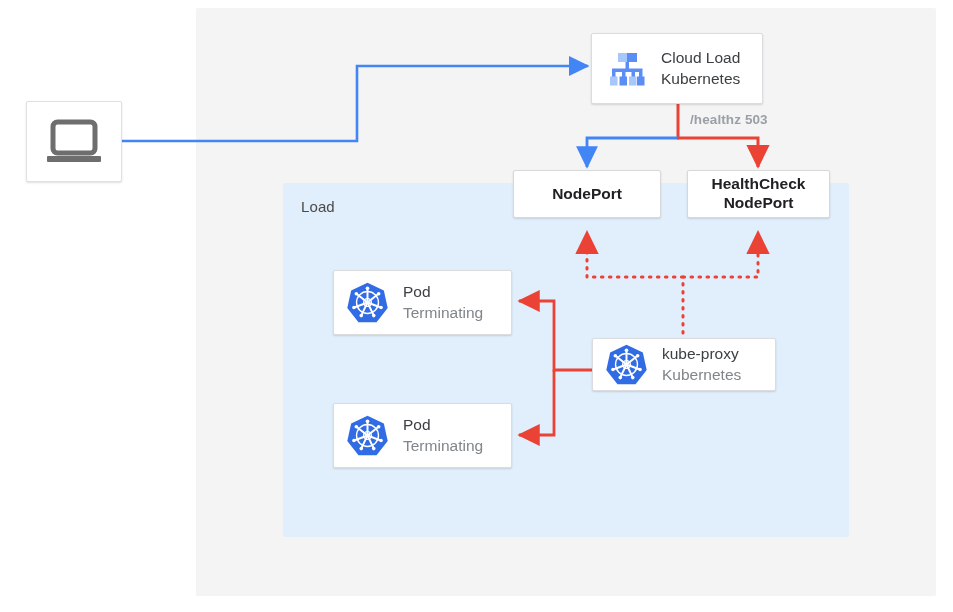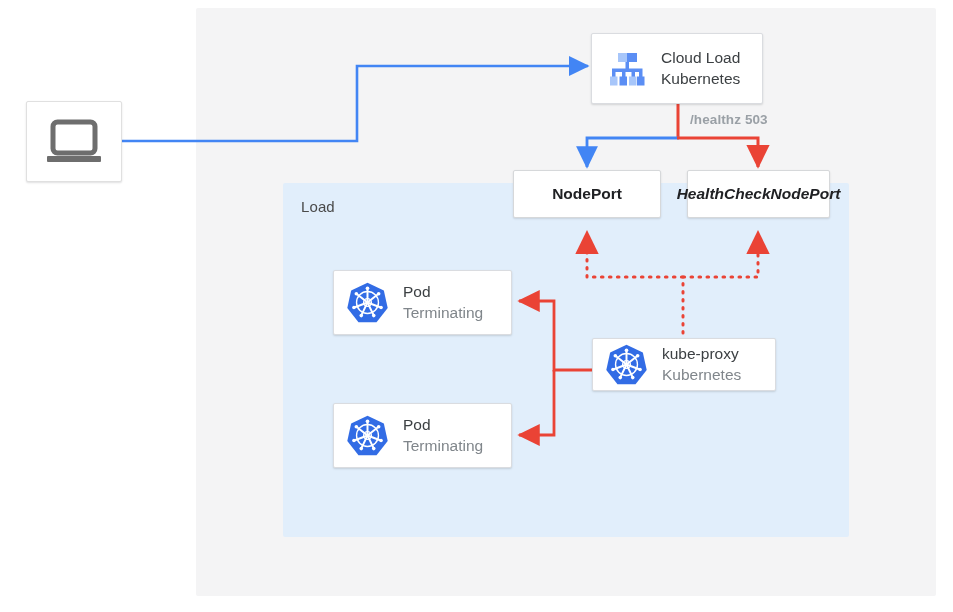--- a/index.html
+++ b/index.html
@@ -157,21 +157,21 @@
       <div class="card-title">Kubernetes</div>
     </div>
   </div>
 
   <div id="healthz-label">/healthz 503</div>
 
   <div class="plain-box" style="left:513px; top:170px; width:148px; height:48px;">
     <span>NodePort</span>
   </div>
 
-  <div class="plain-box" style="left:687px; top:170px; width:143px; height:48px; flex-direction:row;font-style:italic;">
+  <div class="plain-box" style="left:687px; top:170px; width:143px; height:48px; flex-direction:column;">
     <span>HealthCheck</span>
     <span>NodePort</span>
   </div>
 
   <div class="card" style="left:333px; top:270px; width:179px; height:65px; padding-left:12px;">
     <svg width="43" height="43" viewBox="0 0 100 100" style="flex:0 0 auto;">
       <path d="M50 4 L88 22 L97 63 L71 96 L29 96 L3 63 L12 22 Z" fill="#326ce5"></path>
       <g fill="none" stroke="#ffffff" stroke-width="3.2">
         <circle cx="50" cy="50" r="9"></circle>
         <circle cx="50" cy="50" r="25.5"></circle>

